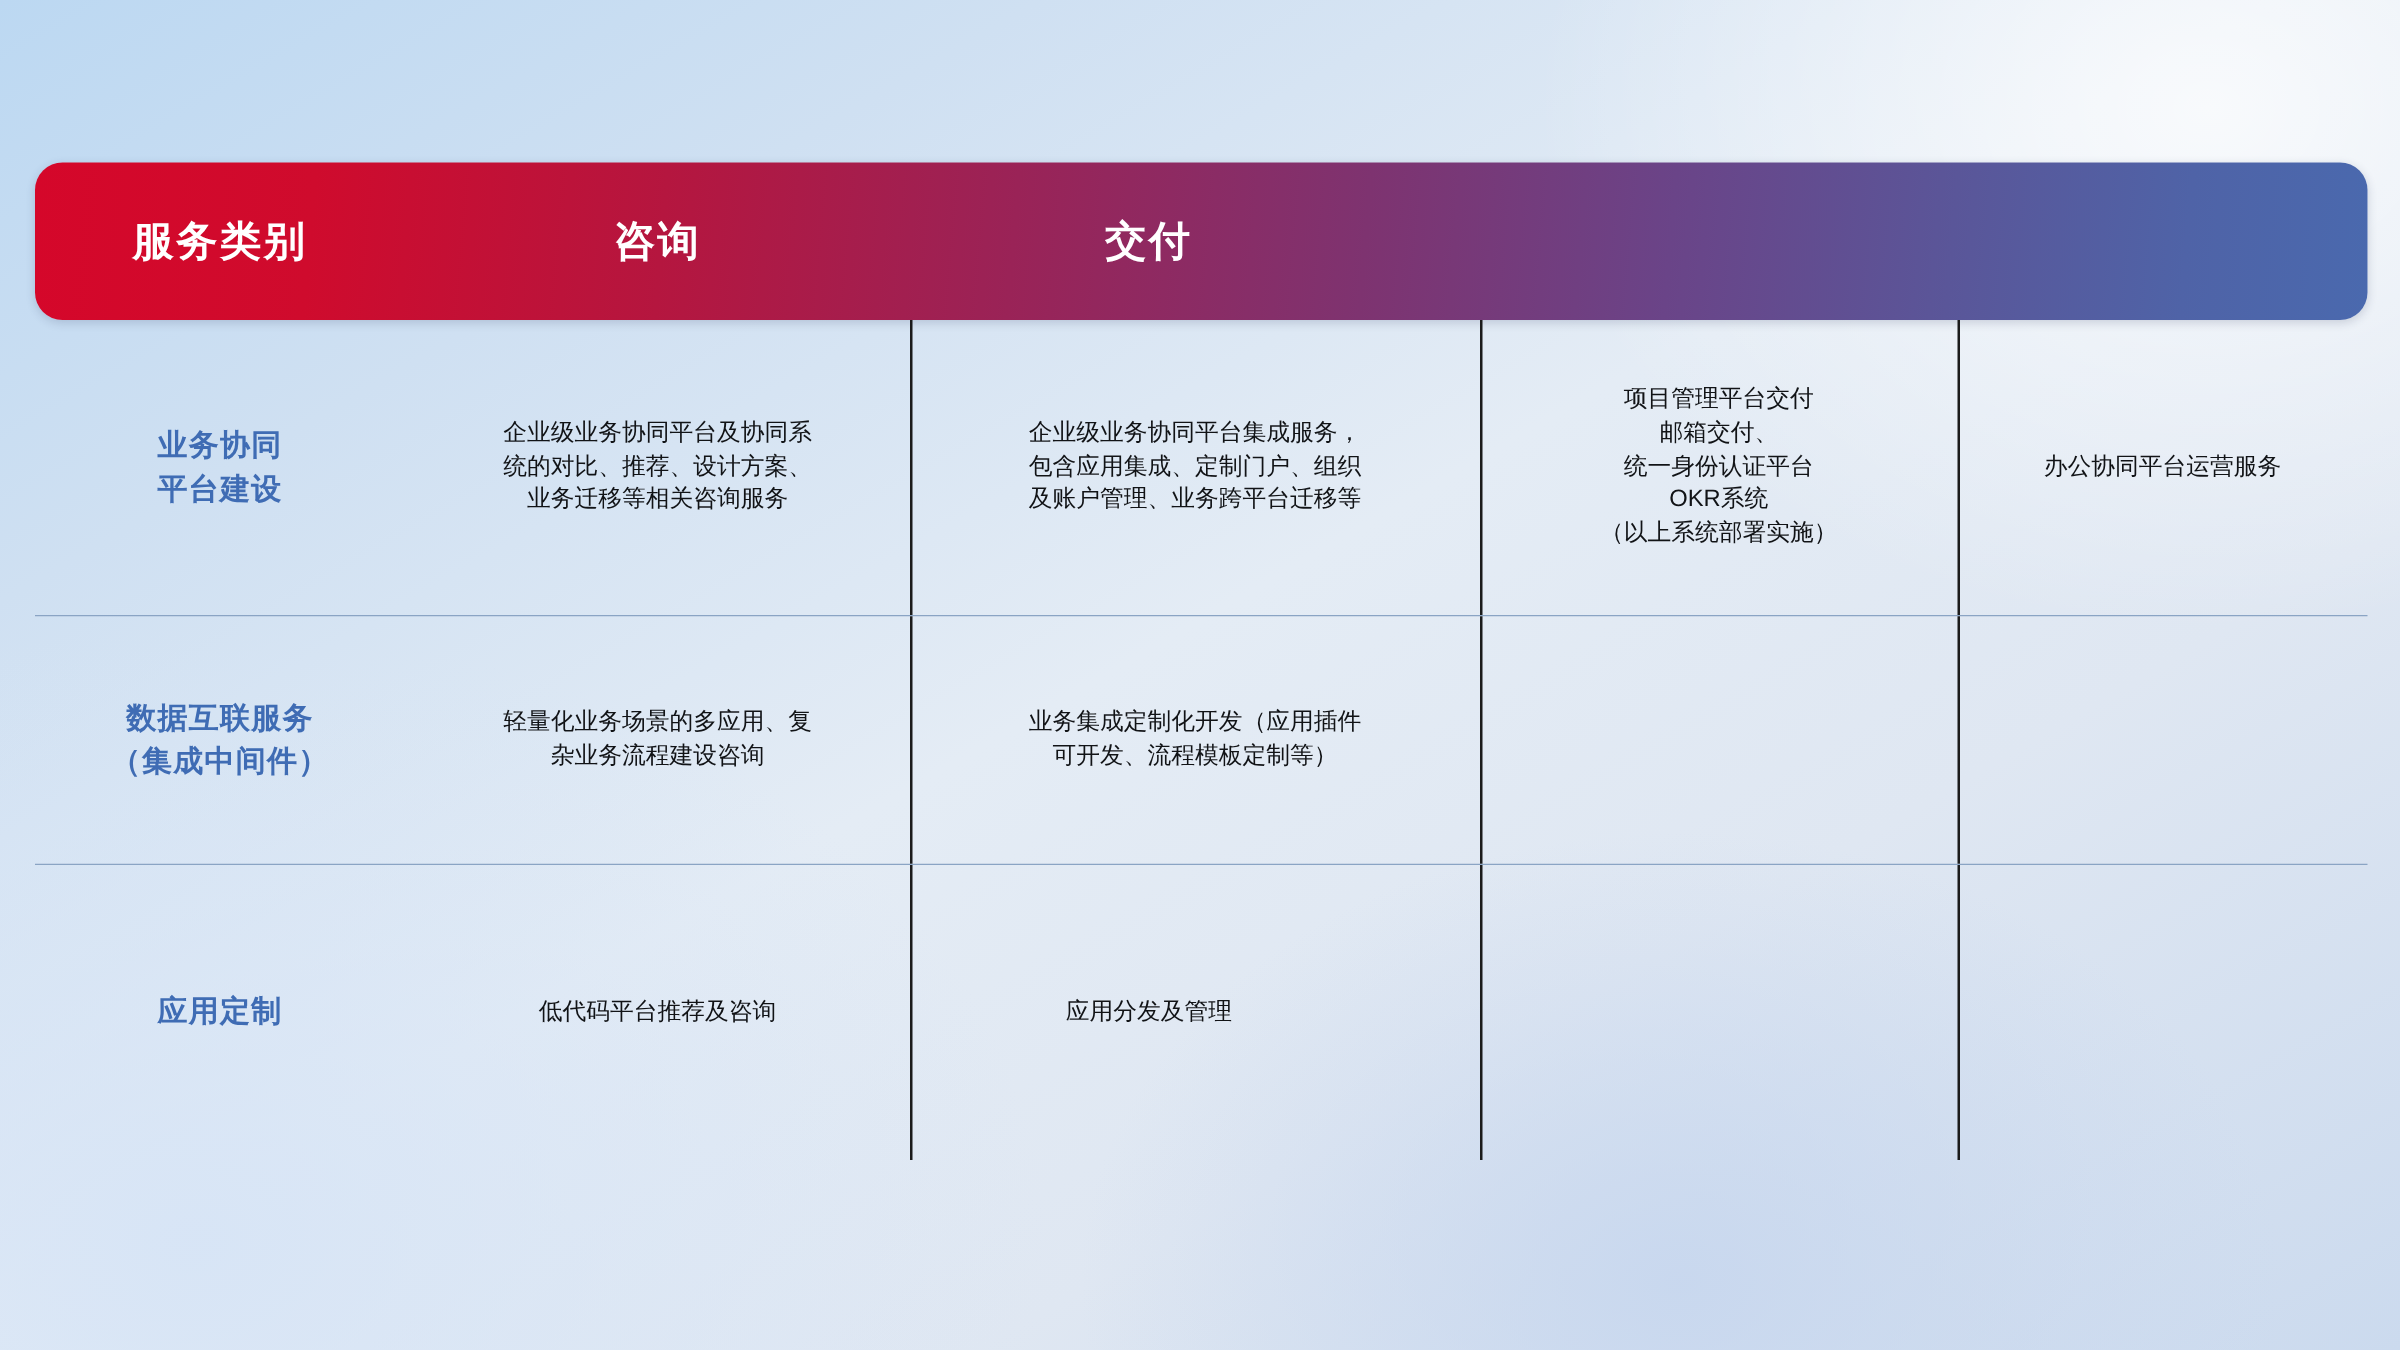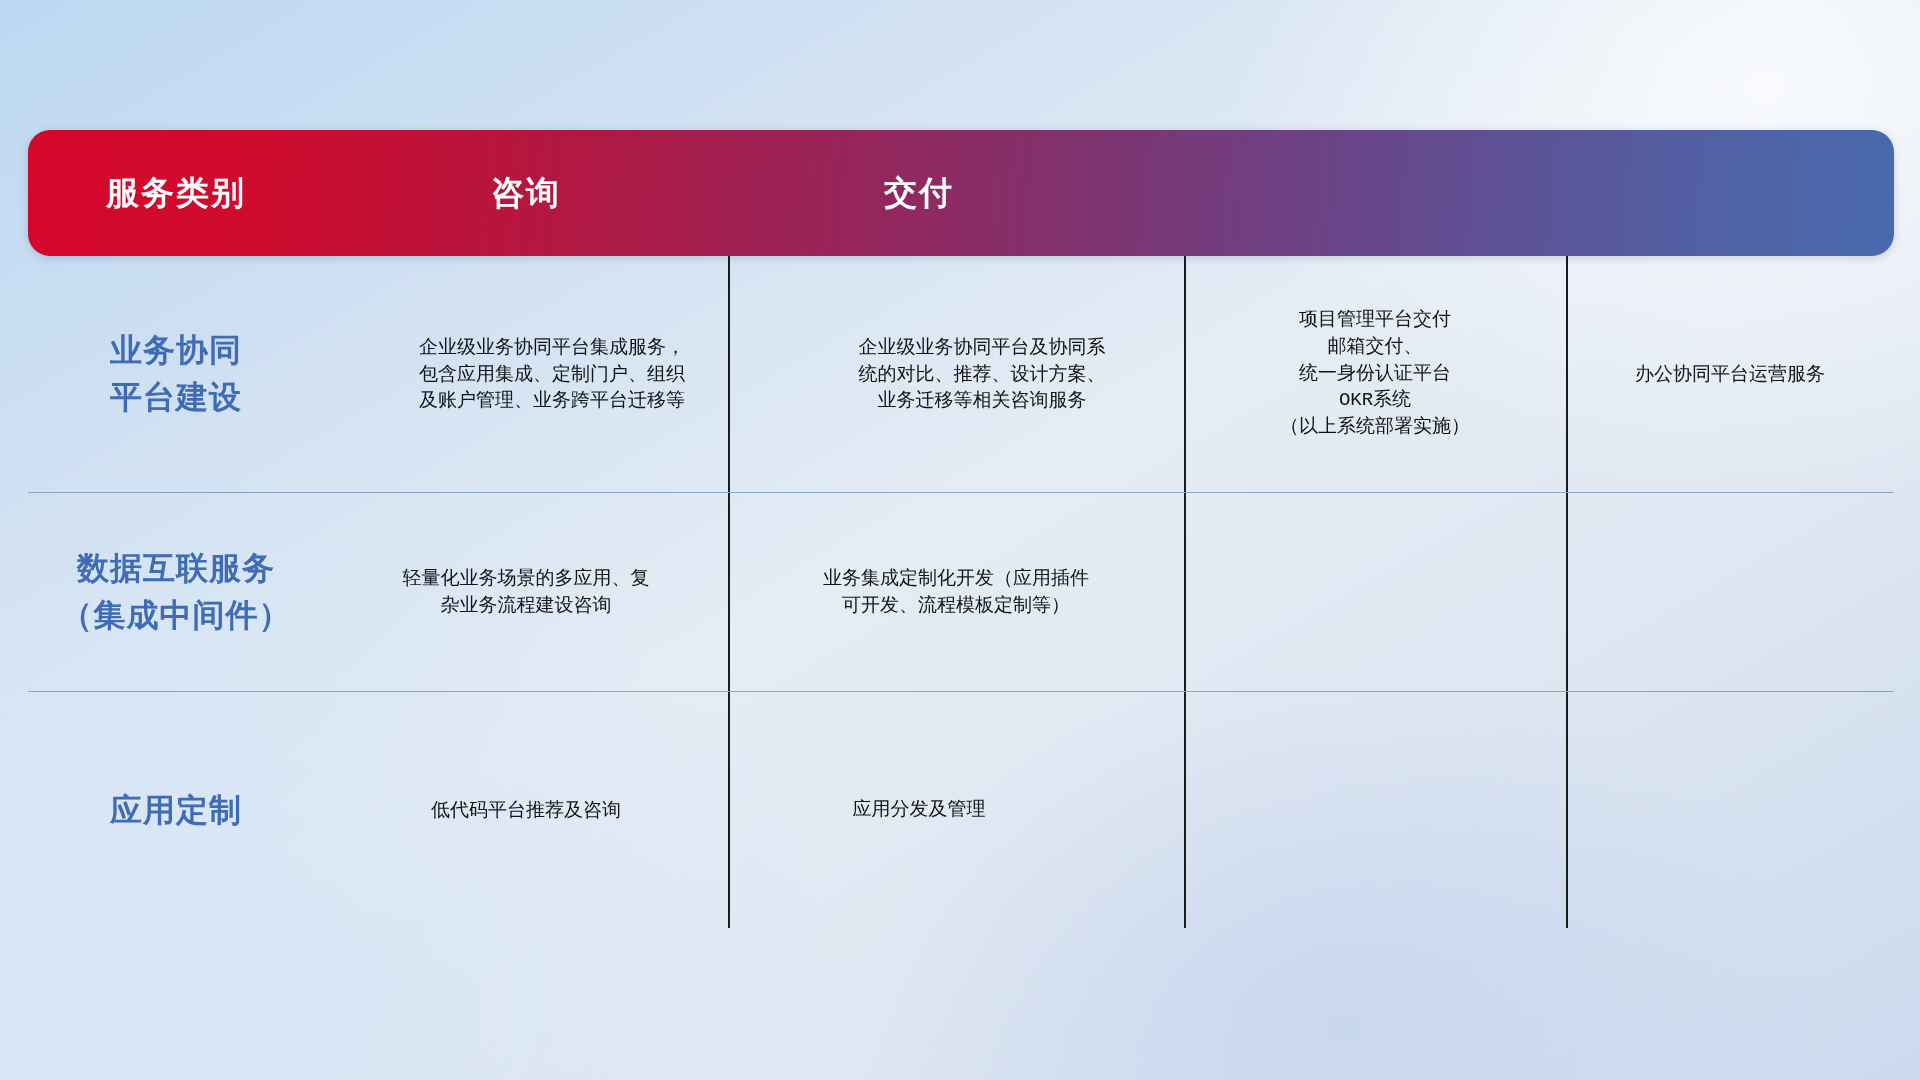--- a/index.html
+++ b/index.html
@@ -59,21 +59,21 @@
     font-size: 33px;
     font-weight: bold;
     letter-spacing: 2px;
     white-space: nowrap;
   }
 
   
   .c0 { width: 296px; flex: 0 0 296px; }
   .c1 { width: 404px; flex: 0 0 404px; text-align: center; }
   .c2 { width: 456px; flex: 0 0 456px; }
-  .c3 { width: 382px; flex: 0 0 382px; font-family: Liberation Mono, monospace; }
+  .c3 { width: 382px; flex: 0 0 382px; }
   .c4 { width: 328px; flex: 0 0 328px; }
 
   
   .table-body {
     position: relative;
     margin-top: 0;
   }
   .row {
     display: flex;
     position: relative;
@@ -92,21 +92,21 @@
     padding: 8px 14px;
     box-sizing: border-box;
     font-size: 19px;
     line-height: 1.42;
     color: #111316;
     white-space: pre-line;
   }
   .td.cat {
     color: #3f6cb4;
     font-weight: bold;
-    font-size: 32px;
+    font-size: 24px;
     letter-spacing: 1px;
     line-height: 1.46;
   }
 
   
   .vline {
     position: absolute;
     top: 0;
     bottom: 0;
     width: 1.5px;
@@ -136,26 +136,26 @@
     </div>
 
     <div class="table-body">
 
       <div class="row row-1">
         <div class="vline v1"></div>
         <div class="vline v2"></div>
         <div class="vline v3"></div>
         <div class="td cat c0">业务协同
 平台建设</div>
+        <div class="td c1">企业级业务协同平台及协同系
+统的对比、推荐、设计方案、
+业务迁移等相关咨询服务</div>
         <div class="td c2">企业级业务协同平台集成服务，
 包含应用集成、定制门户、组织
 及账户管理、业务跨平台迁移等</div>
-        <div class="td c1">企业级业务协同平台及协同系
-统的对比、推荐、设计方案、
-业务迁移等相关咨询服务</div>
         <div class="td c3">项目管理平台交付
 邮箱交付、
 统一身份认证平台
 OKR系统
 （以上系统部署实施）</div>
         <div class="td c4">办公协同平台运营服务</div>
       </div>
 
       <div class="row row-2">
         <div class="vline v1"></div>

